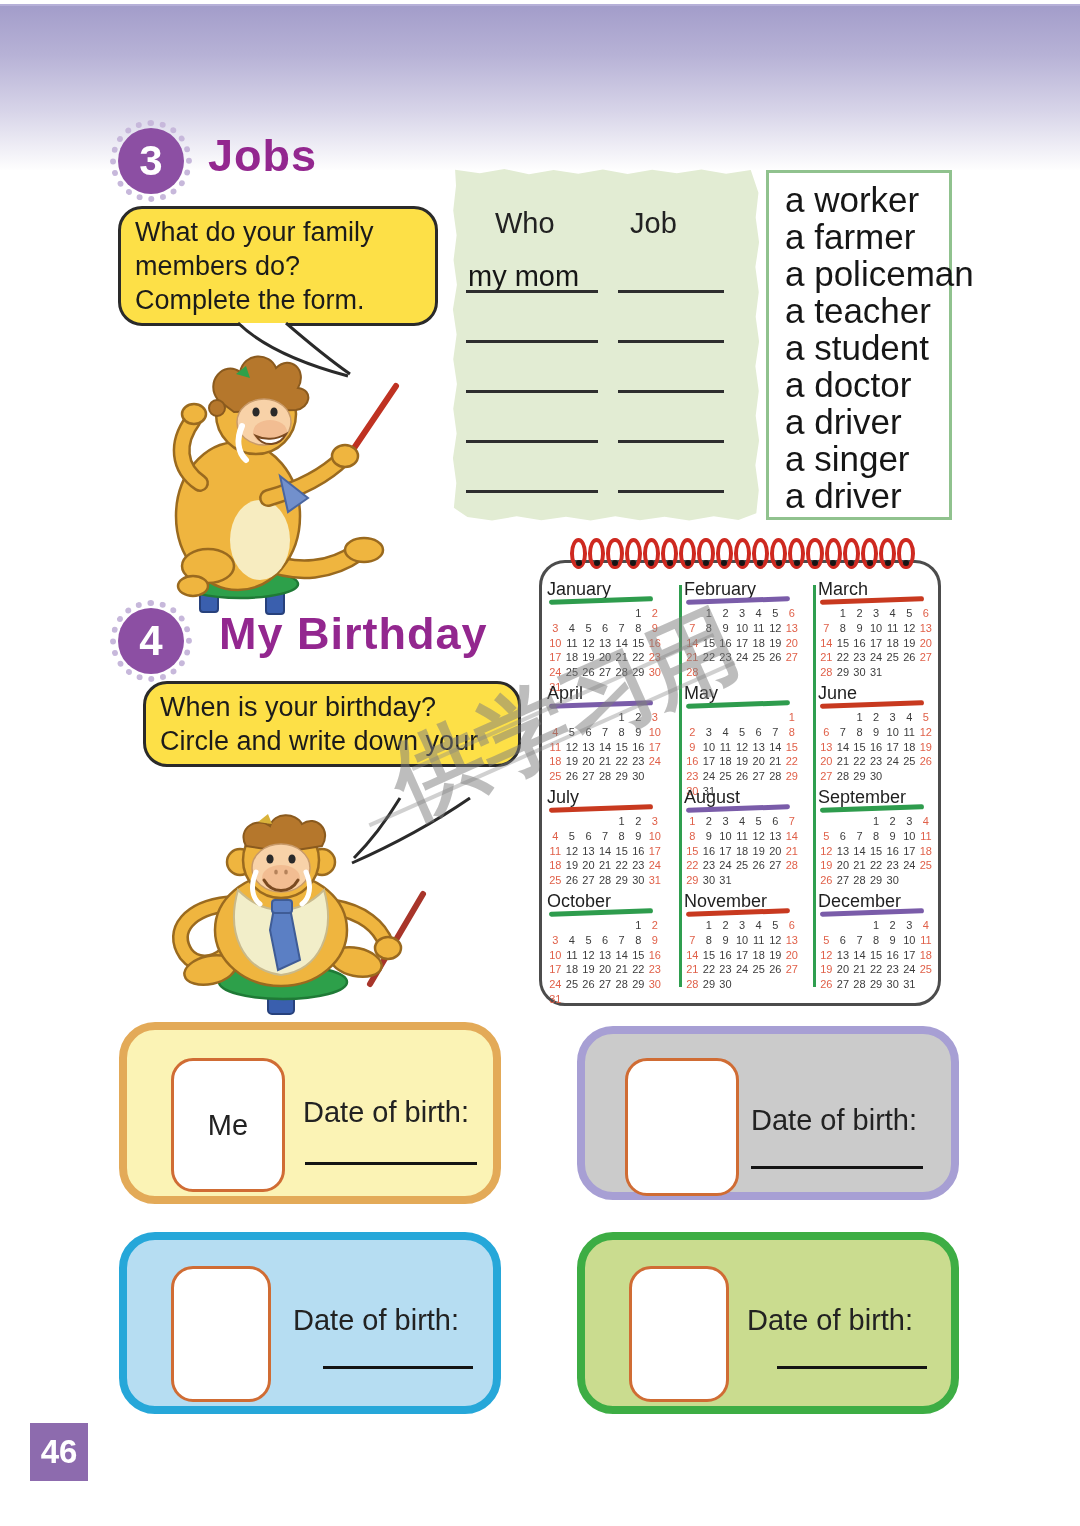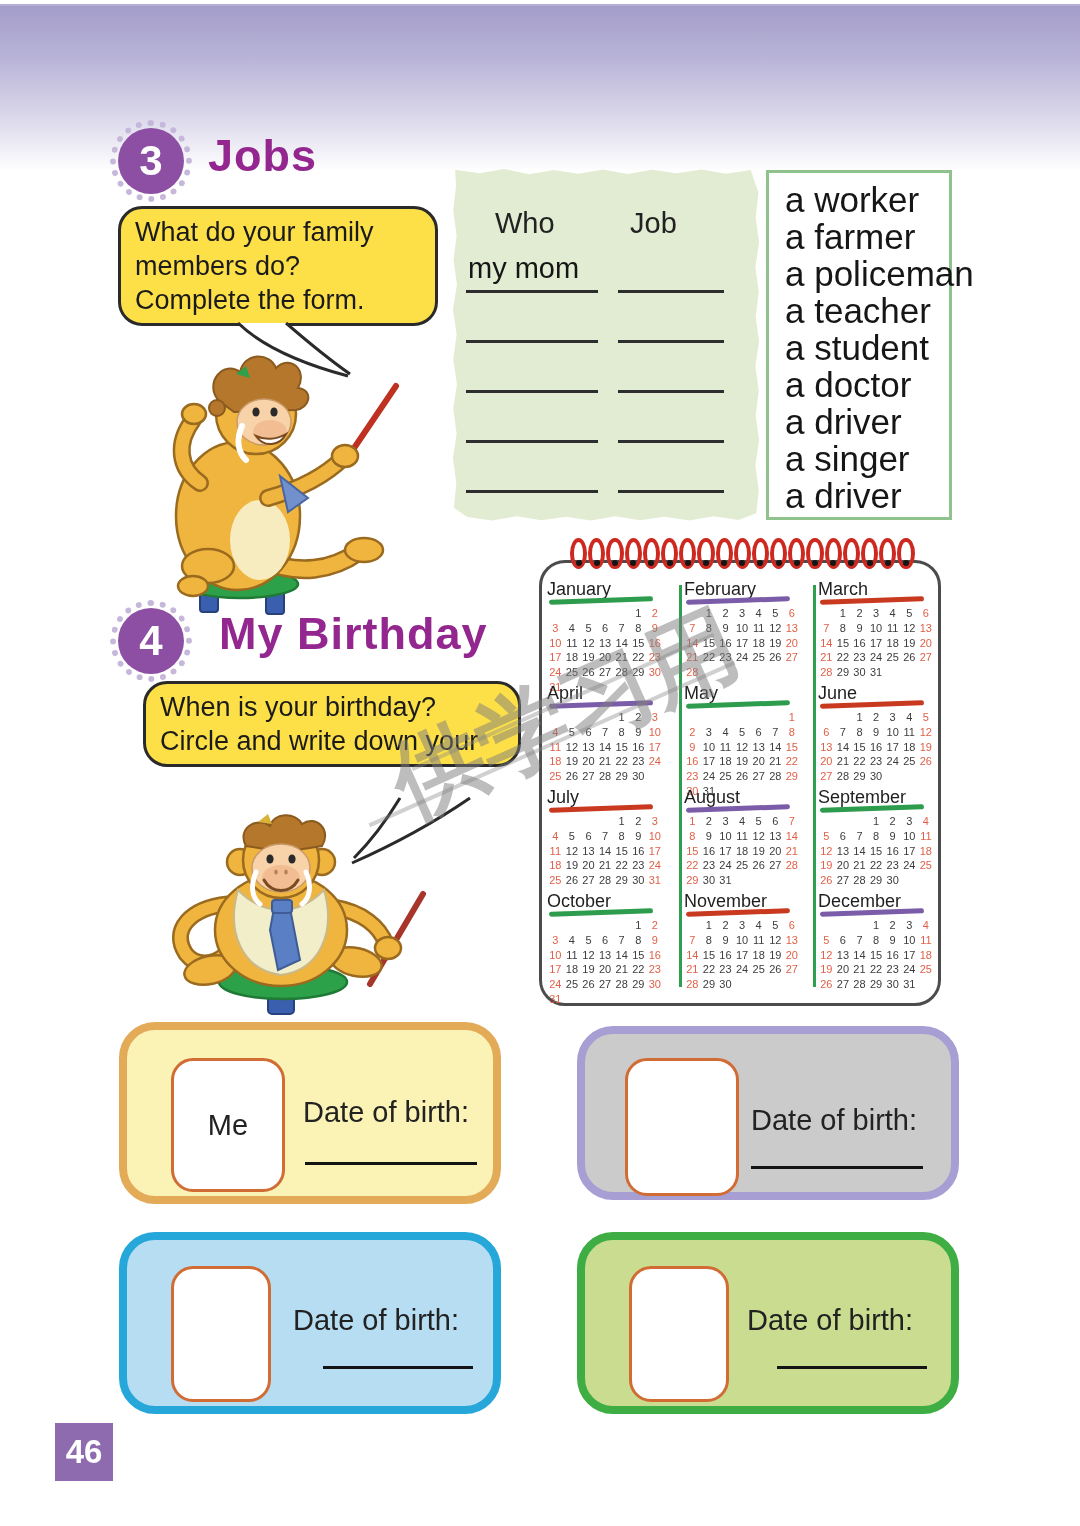--- a/index.html
+++ b/index.html
@@ -27,21 +27,21 @@
   .tail{position:absolute;z-index:4;}
 
   .paper{position:absolute;left:452px;top:168px;width:308px;height:354px;background:#e2ecd3;
     clip-path:polygon(1% .5%,9% 1.5%,17% .3%,25% 1.8%,33% .6%,41% 1.6%,49% .4%,57% 1.7%,65% .5%,
       73% 1.5%,81% .4%,89% 1.6%,97% .6%,99.5% 7%,98.6% 14%,99.7% 21%,98.5% 28%,99.6% 35%,98.6% 42%,
       99.7% 49%,98.5% 56%,99.6% 63%,98.6% 70%,99.7% 77%,98.5% 84%,99.6% 91%,98.8% 97.5%,93% 99.4%,
       85% 98.4%,77% 99.6%,69% 98.5%,61% 99.5%,53% 98.4%,45% 99.6%,37% 98.5%,29% 99.5%,21% 98.4%,
       13% 99.6%,5% 98.6%,.6% 96%,1.4% 89%,.3% 82%,1.5% 75%,.4% 68%,1.6% 61%,.4% 54%,1.5% 47%,
       .3% 40%,1.6% 33%,.5% 26%,1.5% 19%,.4% 12%,1.3% 5%);}
   .paper .col-header{position:absolute;font-size:29px;color:#222;}
-  .paper .entry{position:absolute;font-size:29px;color:#161616;}
+  .paper .entry{position:absolute;font-size:29px;color:#161616;margin-top:8px;}
   .paper .wline{position:absolute;height:3px;background:#2e2e2e;}
 
   .jobsbox{position:absolute;left:766px;top:170px;width:186px;height:350px;background:#fff;
     border:3px solid #90c28e;box-sizing:border-box;padding:8px 0 0 16px;}
   .jobsbox .opt{font-size:35px;line-height:37px;color:#161616;white-space:nowrap;}
 
   .calendar{position:absolute;left:539px;top:560px;width:402px;height:446px;background:#fff;
     border:3px solid #4c4c4c;border-radius:26px;box-sizing:border-box;z-index:2;}
   .cal-divider{position:absolute;width:3px;top:22px;height:402px;background:#2f9e4f;}
   #divider1{left:137px;} #divider2{left:271px;}
@@ -86,21 +86,21 @@
   .card.yellow .dob{left:176px;top:66px;}
   .card.gray .dob{left:166px;top:70px;}
   .card.blue .dob{left:166px;top:64px;}
   .card.green .dob{left:162px;top:64px;}
   .dob-line{position:absolute;height:3px;background:#141414;width:172px;}
   .card.yellow .dob-line{left:178px;top:132px;}
   .card.gray .dob-line{left:166px;top:132px;}
   .card.blue .dob-line{left:196px;top:126px;width:150px;}
   .card.green .dob-line{left:192px;top:126px;width:150px;}
 
-  .pagenum{position:absolute;left:55px;top:1423px;width:58px;height:58px;background:#8d6bae;
+  .pagenum{position:absolute;left:30px;top:1423px;width:58px;height:58px;background:#8d6bae;
     color:#fff;font-size:33px;font-weight:bold;display:flex;align-items:center;justify-content:center;}
   .monkey{position:absolute;}
 </style>
 </head>
 <body>
 
 <div class="canvas">
 
   <div class="header-topline"></div>
   <div class="header-band"></div>

